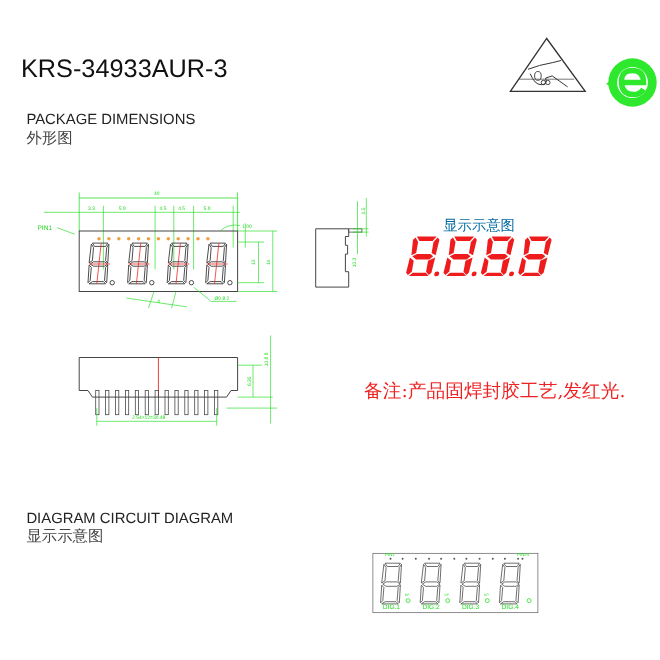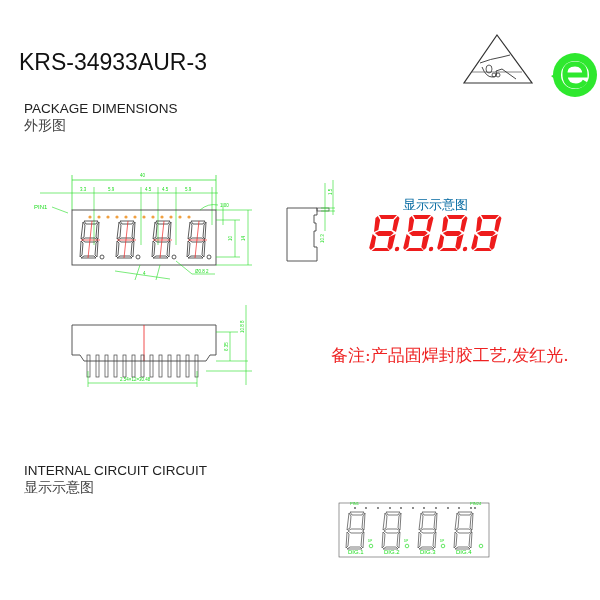--- a/index.html
+++ b/index.html
@@ -196,21 +196,21 @@
     <line x1="186" y1="0" x2="186" y2="80"></line>
     <line x1="146" y1="66" x2="192" y2="66"></line>
   </g>
   <text class="dim" x="60" y="76">2.54×12=30.48</text>
   <text class="dim" x="168" y="46" transform="rotate(-90 168 46)">6.35</text>
   <text class="dim" x="184" y="28" transform="rotate(-90 184 28)">10.8 8</text>
 </svg>
 
 <div class="abs note">备注:产品固焊封胶工艺,发红光.</div>
 
-<div class="abs sec-en" style="left:24px;top:463px">INTERNAL CIRCUIT CIRCUIT</div>
+<div class="abs sec-en" style="left:24px;top:463px">DIAGRAM CIRCUIT DIAGRAM</div>
 <div class="abs sec-cn" style="left:24px;top:479px">显示示意图</div>
 
 <svg style="left:338px;top:500px" width="155" height="60" viewBox="0 0 155 60">
   <rect x="1" y="3" width="150" height="54" fill="none" stroke="#555" stroke-width="0.6"></rect>
   <text class="dim" x="12" y="5" style="font-size:4px">PIN1</text>
   <text class="dim" x="132" y="5" style="font-size:4px">PIN24</text>
   <g fill="#555">
     <circle cx="17" cy="8" r="0.9"></circle>
       <circle cx="28" cy="8" r="0.9"></circle>
       <circle cx="40" cy="8" r="0.9"></circle>

